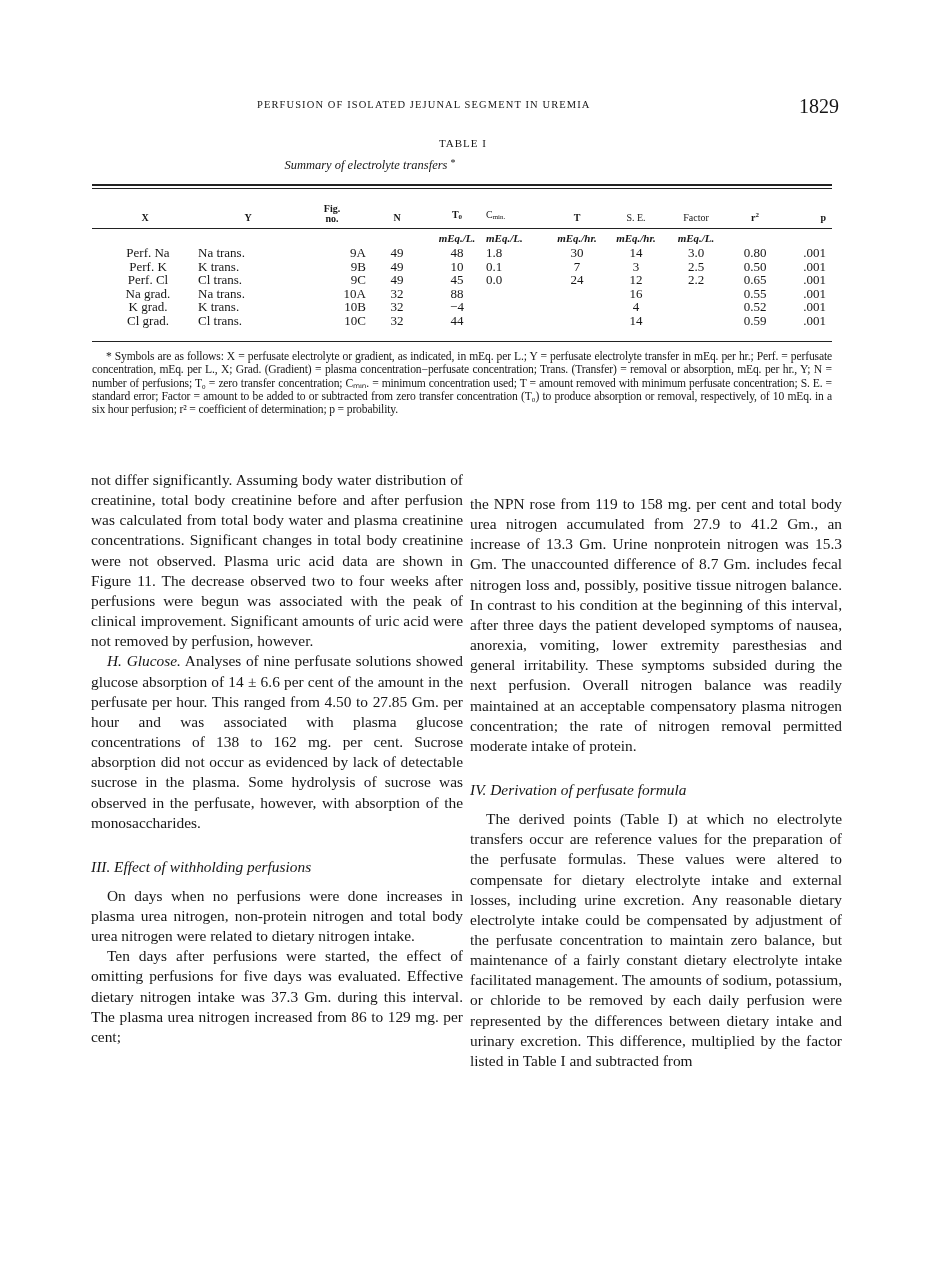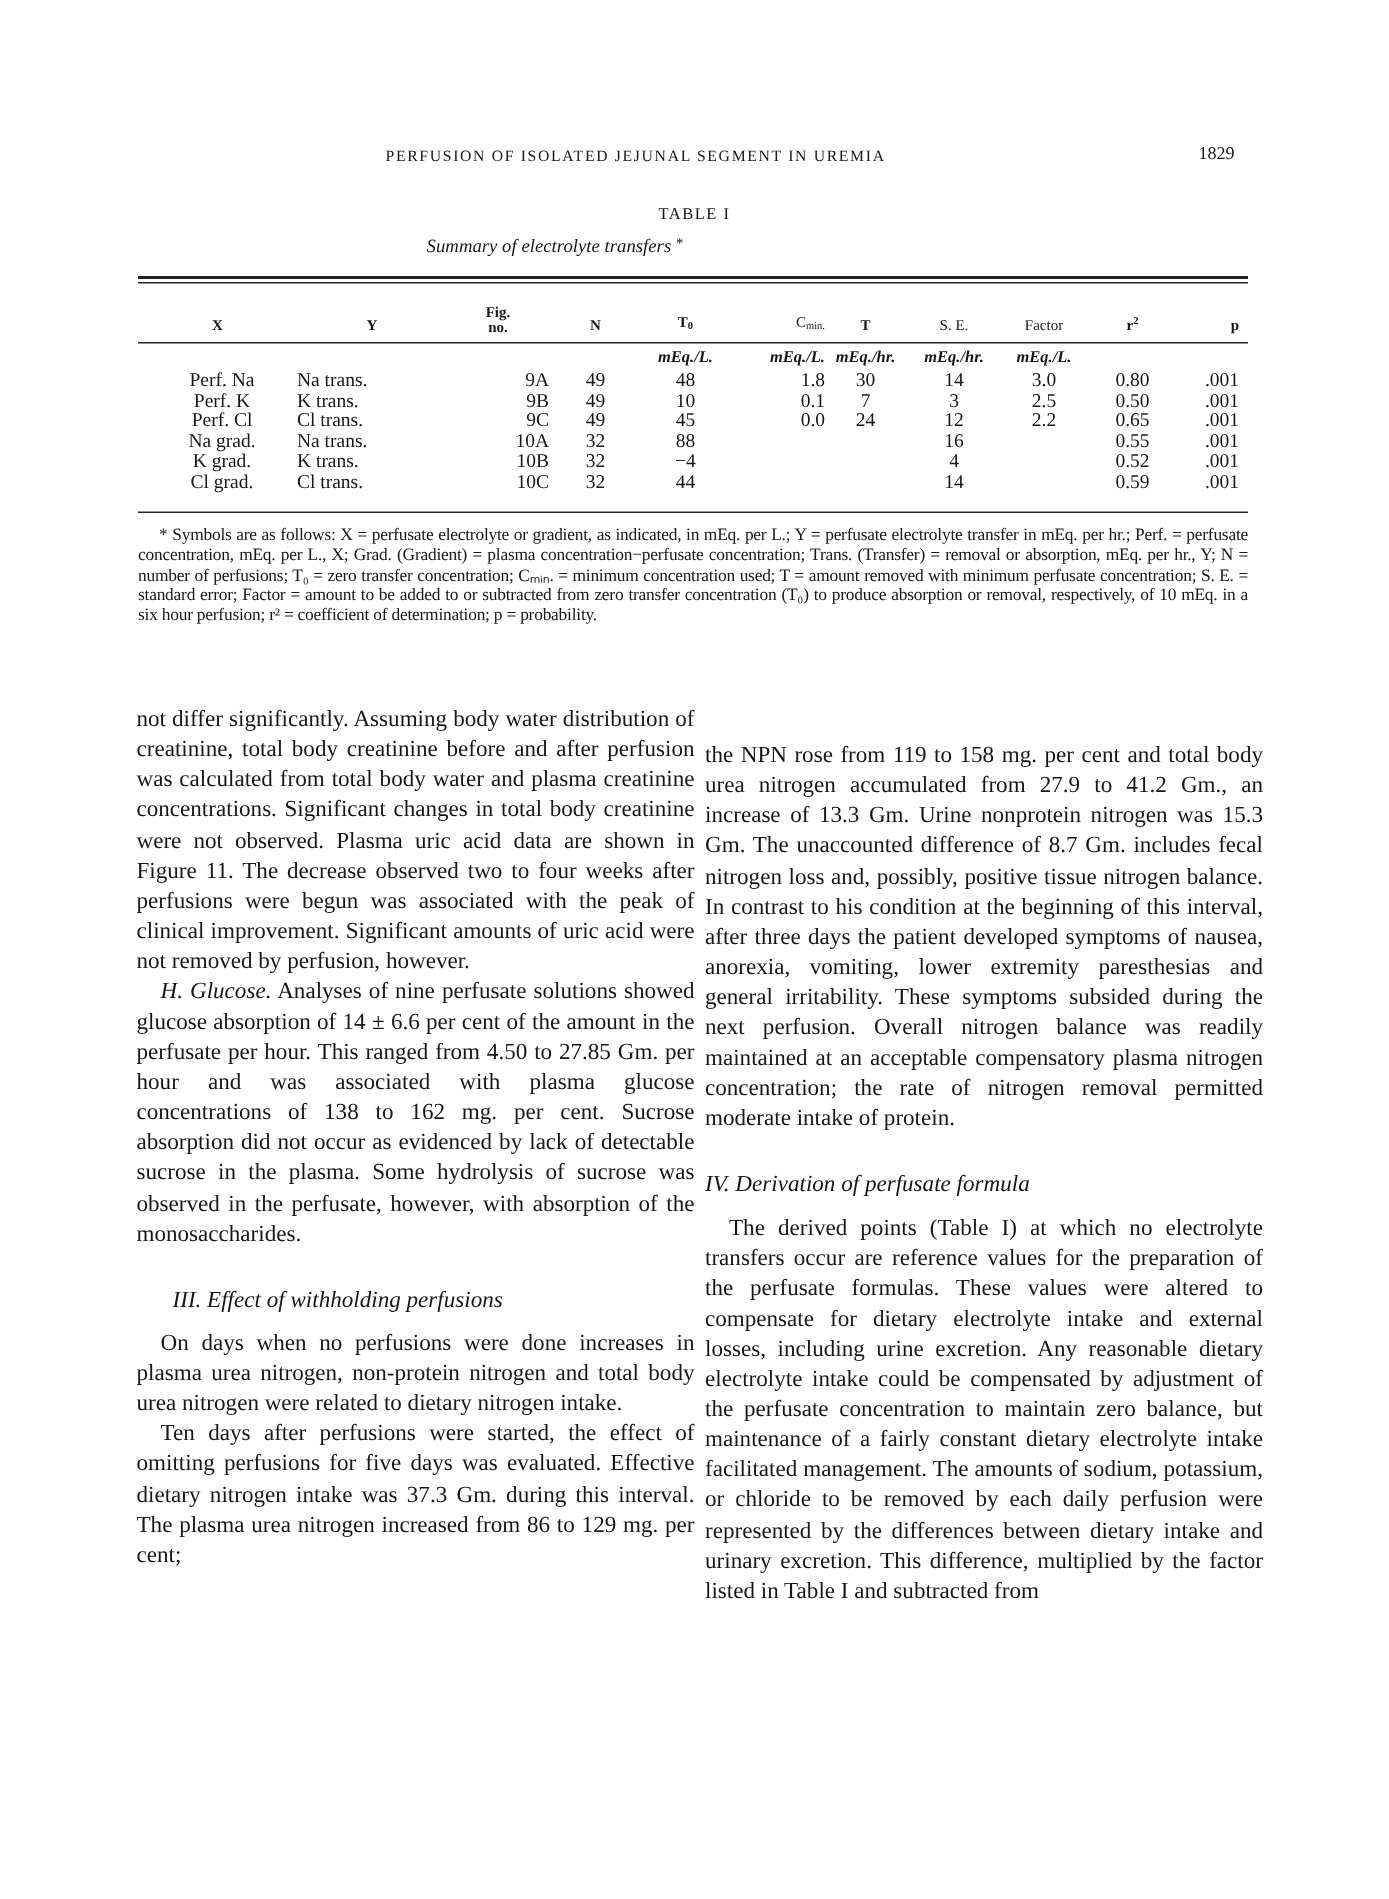--- a/index.html
+++ b/index.html
@@ -7,21 +7,21 @@
     width: 926px; height: 1266px; position: relative; overflow: hidden;
     font-family: "Liberation Serif", "DejaVu Serif", serif; color: #161616;
   }
   .running-head {
     position: absolute; top: 99px; left: 0; width: 926px;
   }
   .running-title {
     position: absolute; left: 257px; top: 0; font-size: 11.5px; letter-spacing: 1.1px;
     font-variant: small-caps; text-transform: uppercase; font-size: 10.5px;
   }
-  .page-number { position: absolute; left: 799px; top: -4px; font-size: 12px; }
+  .page-number { position: absolute; left: 799px; top: -4px; font-size: 20px; }
 
   .table-label { position: absolute; top: 137px; left: 0; width: 926px; text-align: center;
     font-size: 11px; letter-spacing: 1px; }
   .table-caption { position: absolute; top: 157px; left: 0; width: 740px; text-align: center;
     font-size: 12.5px; font-style: italic; }
 
   .rule { position: absolute; left: 92px; width: 740px; background: #222; }
   .rule.top1 { top: 184px; height: 1.5px; }
   .rule.top2 { top: 188px; height: 1px; }
   .rule.mid { top: 228px; height: 1.2px; }
@@ -32,21 +32,21 @@
     font-size: 13px; line-height: 13.5px;
   }
   table.data th { font-weight: bold; font-size: 10px; padding: 0; vertical-align: bottom; height: 28px; }
   table.data td { padding: 0; white-space: nowrap; }
   .units td { font-style: italic; font-weight: bold; font-size: 11px; padding-top: 8px !important; height: 14px; }
   .c-x { width: 100px; text-align: center; padding-left: 6px !important; }
   .c-y { width: 100px; text-align: left; }
   .c-fig { width: 68px; text-align: right; }
   .c-n { width: 62px; text-align: center; }
   .c-t0 { width: 58px; text-align: center; }
-  .c-cmin { width: 64px; text-align: right; }
+  .c-cmin { width: 64px; text-align: left; }
   .c-t { width: 54px; text-align: center; }
   .c-se { width: 64px; text-align: center; }
   .c-factor { width: 56px; text-align: center; }
   .c-r2 { width: 62px; text-align: center; }
   .c-p { text-align: right; padding-right: 6px !important; }
   th.c-x { text-align: center; padding-left: 0 !important; }
   th.c-y { text-align: center; }
   th.c-fig { text-align: center; line-height: 10px; }
   th.c-p { text-align: right; }
   .sub { font-size: 7px; vertical-align: -1px; }
@@ -197,21 +197,21 @@
   </tbody>
 </table>
 
 <div class="footnote">
   <p>* Symbols are as follows: X = perfusate electrolyte or gradient, as indicated, in mEq. per L.; Y = perfusate electrolyte transfer in mEq. per hr.; Perf. = perfusate concentration, mEq. per L., X; Grad. (Gradient) = plasma concentration−perfusate concentration; Trans. (Transfer) = removal or absorption, mEq. per hr., Y; N = number of perfusions; T₀ = zero transfer concentration; Cₘᵢₙ. = minimum concentration used; T = amount removed with minimum perfusate concentration; S. E. = standard error; Factor = amount to be added to or subtracted from zero transfer concentration (T₀) to produce absorption or removal, respectively, of 10 mEq. in a six hour perfusion; r² = coefficient of determination; p = probability.</p>
 </div>
 
 <div class="col left">
   <p>not differ significantly. Assuming body water distribution of creatinine, total body creatinine before and after perfusion was calculated from total body water and plasma creatinine concentrations. Significant changes in total body creatinine were not observed. Plasma uric acid data are shown in Figure 11. The decrease observed two to four weeks after perfusions were begun was associated with the peak of clinical improvement. Significant amounts of uric acid were not removed by perfusion, however.</p>
   <p class="indent"><span class="run-in">H. Glucose.</span><span> Analyses of nine perfusate solutions showed glucose absorption of 14 ± 6.6 per cent of the amount in the perfusate per hour. This ranged from 4.50 to 27.85 Gm. per hour and was associated with plasma glucose concentrations of 138 to 162 mg. per cent. Sucrose absorption did not occur as evidenced by lack of detectable sucrose in the plasma. Some hydrolysis of sucrose was observed in the perfusate, however, with absorption of the monosaccharides.</span></p>
-  <h3 style="margin-top:24px;margin-bottom:9px;margin-left:24px;">III. Effect of withholding perfusions</h3>
+  <h3 style="margin-top:24px;margin-bottom:9px;">III. Effect of withholding perfusions</h3>
   <p class="indent">On days when no perfusions were done increases in plasma urea nitrogen, non-protein nitrogen and total body urea nitrogen were related to dietary nitrogen intake.</p>
   <p class="indent">Ten days after perfusions were started, the effect of omitting perfusions for five days was evaluated. Effective dietary nitrogen intake was 37.3 Gm. during this interval. The plasma urea nitrogen increased from 86 to 129 mg. per cent;</p>
 </div>
 
 <div class="col right">
   <p>the NPN rose from 119 to 158 mg. per cent and total body urea nitrogen accumulated from 27.9 to 41.2 Gm., an increase of 13.3 Gm. Urine nonprotein nitrogen was 15.3 Gm. The unaccounted difference of 8.7 Gm. includes fecal nitrogen loss and, possibly, positive tissue nitrogen balance. In contrast to his condition at the beginning of this interval, after three days the patient developed symptoms of nausea, anorexia, vomiting, lower extremity paresthesias and general irritability. These symptoms subsided during the next perfusion. Overall nitrogen balance was readily maintained at an acceptable compensatory plasma nitrogen concentration; the rate of nitrogen removal permitted moderate intake of protein.</p>
   <h3 style="margin-top:24px;margin-bottom:9px;">IV. Derivation of perfusate formula</h3>
   <p class="indent">The derived points (Table I) at which no electrolyte transfers occur are reference values for the preparation of the perfusate formulas. These values were altered to compensate for dietary electrolyte intake and external losses, including urine excretion. Any reasonable dietary electrolyte intake could be compensated by adjustment of the perfusate concentration to maintain zero balance, but maintenance of a fairly constant dietary electrolyte intake facilitated management. The amounts of sodium, potassium, or chloride to be removed by each daily perfusion were represented by the differences between dietary intake and urinary excretion. This difference, multiplied by the factor listed in Table I and subtracted from</p>
 </div>
 

